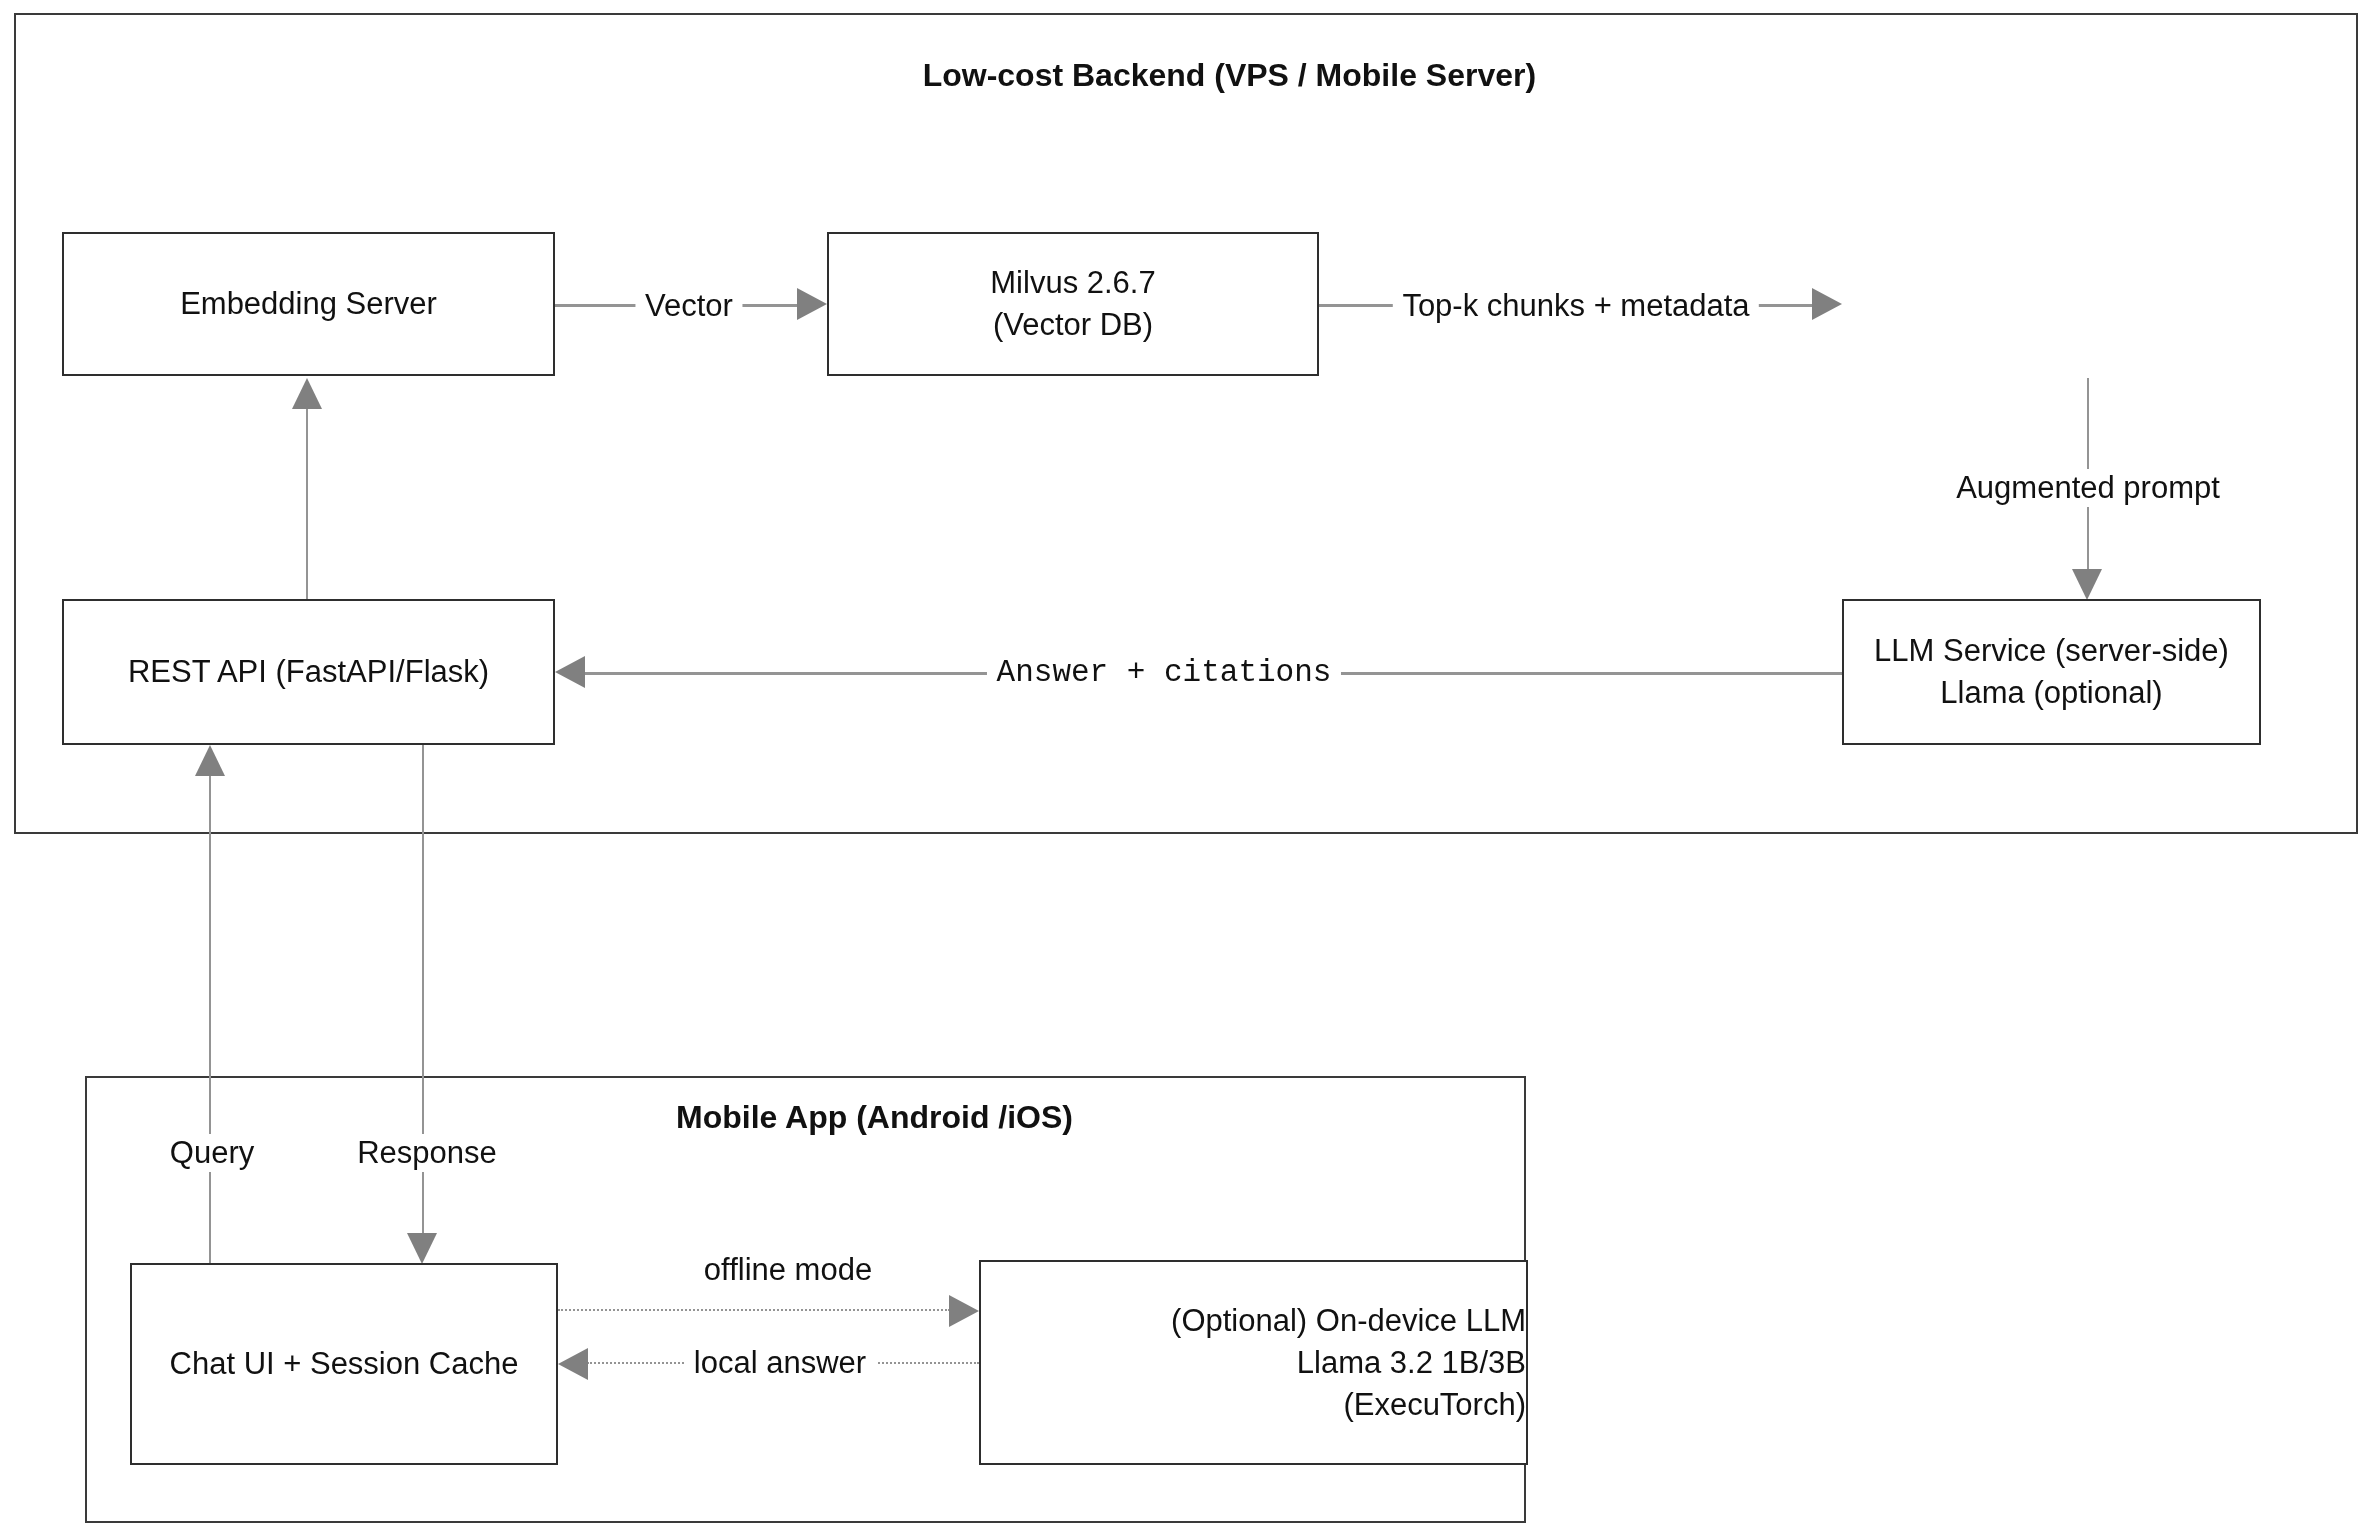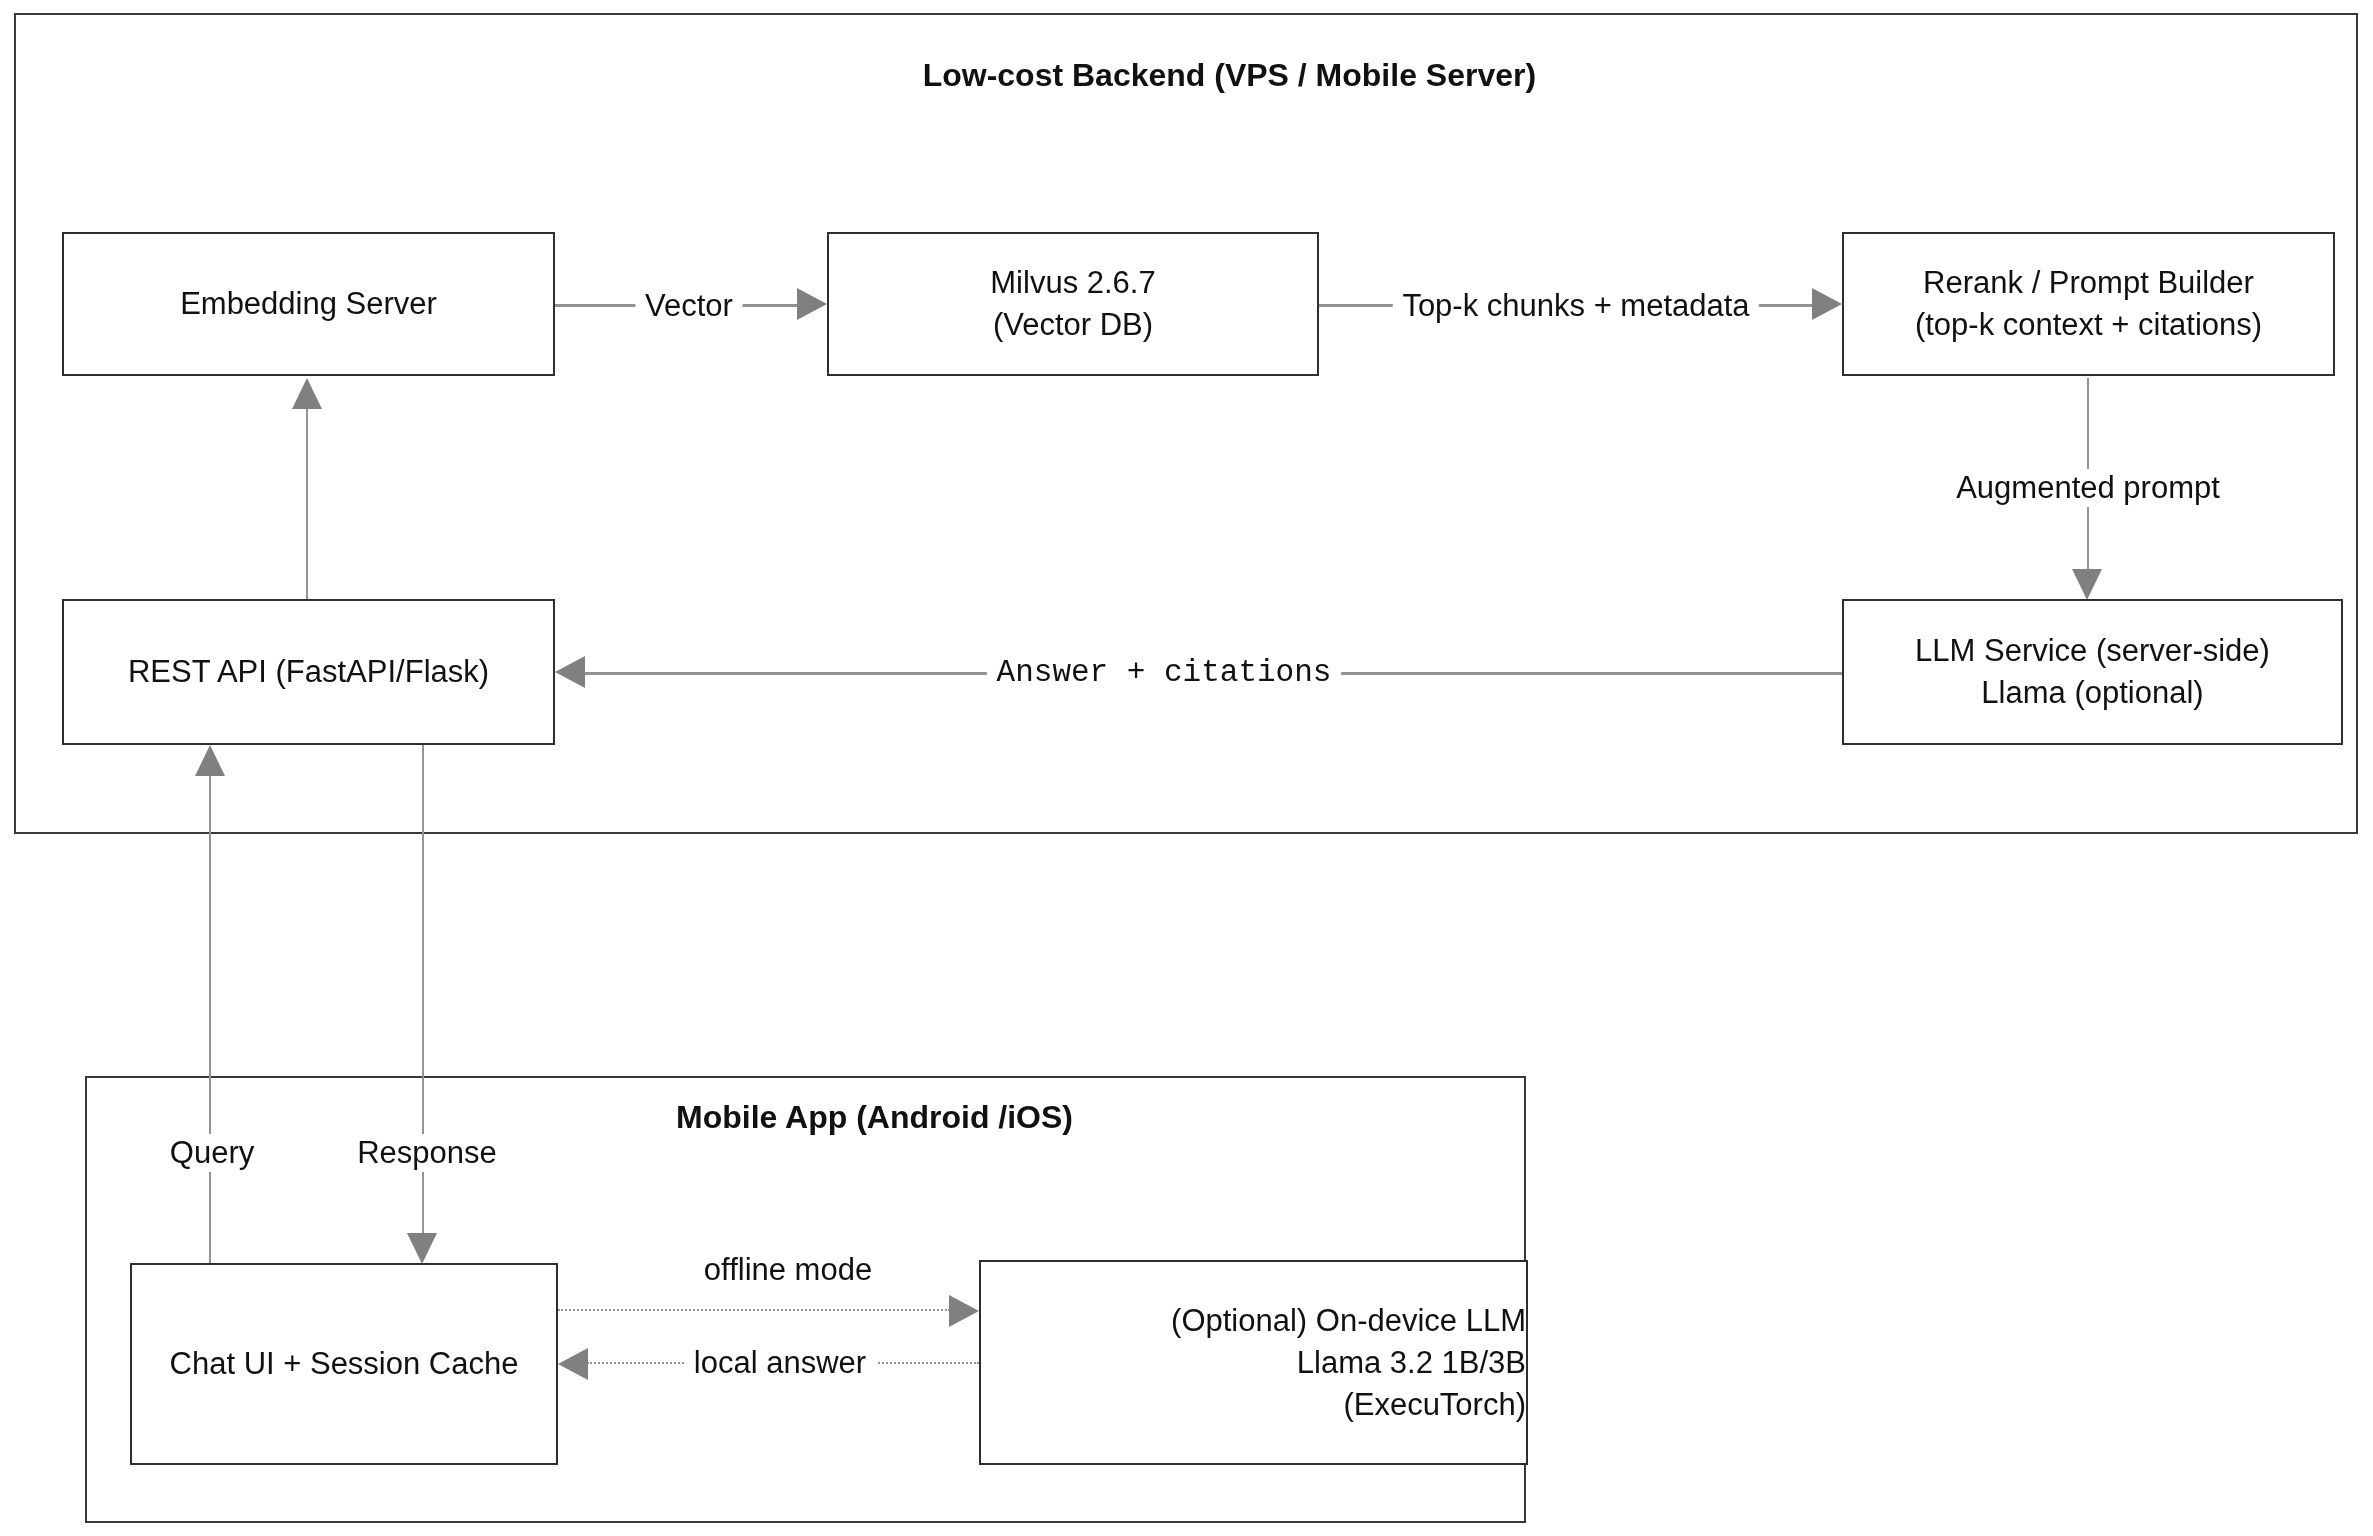--- a/index.html
+++ b/index.html
@@ -106,30 +106,26 @@
 
   <div class="node" style="left:62px;top:232px;width:493px;height:144px;">
     <div>Embedding Server</div>
   </div>
 
   <div class="node" style="left:827px;top:232px;width:492px;height:144px;">
     <div>Milvus 2.6.7</div>
     <div>(Vector DB)</div>
   </div>
 
-  <div class="node" style="left:1842px;top:232px;width:493px;height:144px;">
-    <div>Rerank / Prompt Builder</div>
-    <div>(top-k context + citations)</div>
-  </div>
 
   <div class="node" style="left:62px;top:599px;width:493px;height:146px;">
     <div>REST API (FastAPI/Flask)</div>
   </div>
 
-  <div class="node" style="left:1842px;top:599px;width:501px;height:146px;">
+  <div class="node" style="left:1842px;top:599px;width:419px;height:146px;">
     <div>LLM Service (server-side)</div>
     <div>Llama (optional)</div>
   </div>
 
   <div class="node" style="left:130px;top:1263px;width:428px;height:202px;">
     <div>Chat UI + Session Cache</div>
   </div>
 
   <div class="node" style="left:979px;top:1260px;width:549px;height:205px;align-items:flex-end;">
     <div>(Optional) On-device LLM</div>

